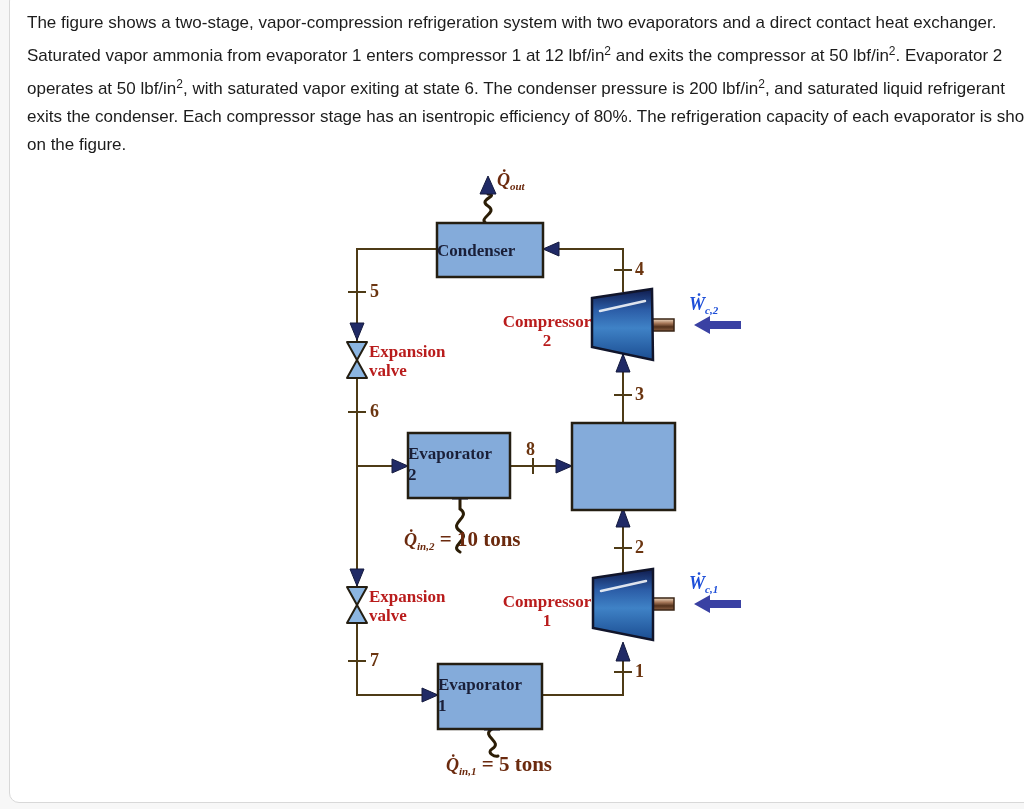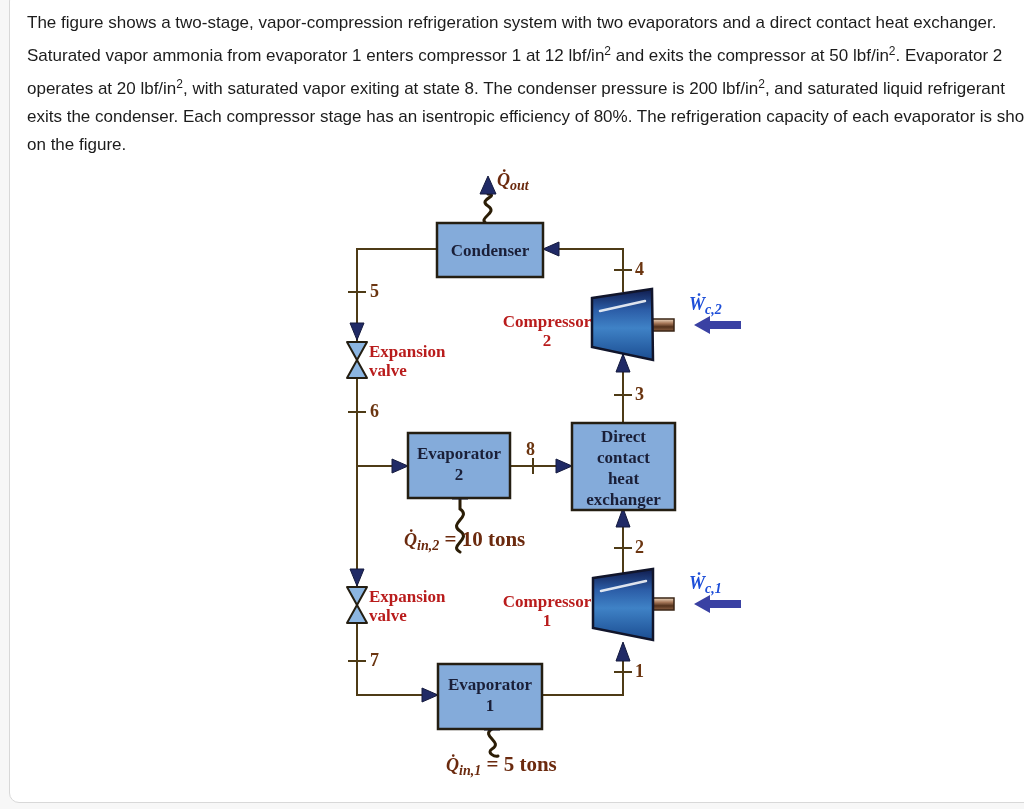--- a/index.html
+++ b/index.html
@@ -4,40 +4,40 @@
 <style>
   html,body{margin:0;padding:0;width:1024px;height:809px;overflow:hidden;background:#f7f7f7;}
   #page{position:relative;width:843px;height:809px;font-family:"Liberation Sans",sans-serif;}
   #card{position:absolute;left:9px;top:-9px;width:1180px;height:812px;background:#ffffff;
         border:1px solid #d8d8d8;border-radius:10px;box-sizing:border-box;}
   #problem-text{position:absolute;left:27px;top:9px;font-size:17px;line-height:28px;
         color:#1c1c1c;white-space:nowrap;}
   #problem-text .sup{font-size:12px;vertical-align:6px;}
   #diagram-svg{position:absolute;left:0;top:0;width:1024px;height:809px;}
   .dlabel{position:absolute;font-family:"Liberation Serif",serif;font-weight:bold;
-        font-size:17px;line-height:21px;text-align:center;color:#1a1f38;}
+        font-size:17px;line-height:21px;color:#1a1f38;}
   .brown{color:#b91c1c;line-height:19px;text-align:left;}
   .state-num{position:absolute;font-family:"Liberation Serif",serif;font-weight:bold;
         font-size:18px;color:#6b3510;}
   .q-label{position:absolute;font-family:"Liberation Serif",serif;font-weight:bold;
         font-style:italic;font-size:18px;color:#6b2a0e;white-space:nowrap;}
-  .q-label .sub{font-size:14px;vertical-align:-4px;}
+  .q-label .sub{font-size:11px;vertical-align:-4px;}
   .q-label .rest{font-style:normal;font-size:21px;}
   .w-label{color:#1d4ed8;}
 </style>
 </head>
 <body>
 
 <div id="page">
   <div id="card"></div>
 
   <div id="problem-text">
       <div><span>The figure shows a two-stage, vapor-compression refrigeration system with two evaporators and a direct contact heat exchanger.</span></div>
       <div><span>Saturated vapor ammonia from evaporator 1 enters compressor 1 at 12 lbf/in</span><span class="sup">2</span><span> and exits the compressor at 50 lbf/in</span><span class="sup">2</span><span>. Evaporator 2</span></div>
-      <div><span>operates at 20 lbf/in</span><span class="sup">2</span><span>, with saturated vapor exiting at state 8. The condenser pressure is 200 lbf/in</span><span class="sup">2</span><span>, and saturated liquid refrigerant</span></div>
+      <div><span>operates at 50 lbf/in</span><span class="sup">2</span><span>, with saturated vapor exiting at state 6. The condenser pressure is 200 lbf/in</span><span class="sup">2</span><span>, and saturated liquid refrigerant</span></div>
       <div><span>exits the condenser. Each compressor stage has an isentropic efficiency of 80%. The refrigeration capacity of each evaporator is shown</span></div>
       <div><span>on the figure.</span></div>
     </div>
 
   <svg id="diagram-svg" viewBox="0 0 1024 809" xmlns="http://www.w3.org/2000/svg">
     <defs>
       <linearGradient id="compGrad" x1="0" y1="0" x2="0" y2="1">
         <stop offset="0%" stop-color="#101c4e"></stop>
         <stop offset="30%" stop-color="#2c5ea8"></stop>
         <stop offset="55%" stop-color="#3f82c6"></stop>
@@ -122,26 +122,20 @@
 
   <div class="dlabel" style="left:437px;top:240px;width:106px;">
     <span>Condenser</span>
   </div>
 
   <div class="dlabel" style="left:408px;top:443px;width:102px;">
     <div>Evaporator</div>
     <div>2</div>
   </div>
 
-  <div class="dlabel" style="left:572px;top:426px;width:103px;">
-    <div>Direct</div>
-    <div>contact</div>
-    <div>heat</div>
-    <div>exchanger</div>
-  </div>
 
   <div class="dlabel" style="left:438px;top:674px;width:104px;">
     <div>Evaporator</div>
     <div>1</div>
   </div>
 
   <div class="dlabel brown" style="left:369px;top:342px;">
     <div>Expansion</div>
     <div>valve</div>
   </div>

